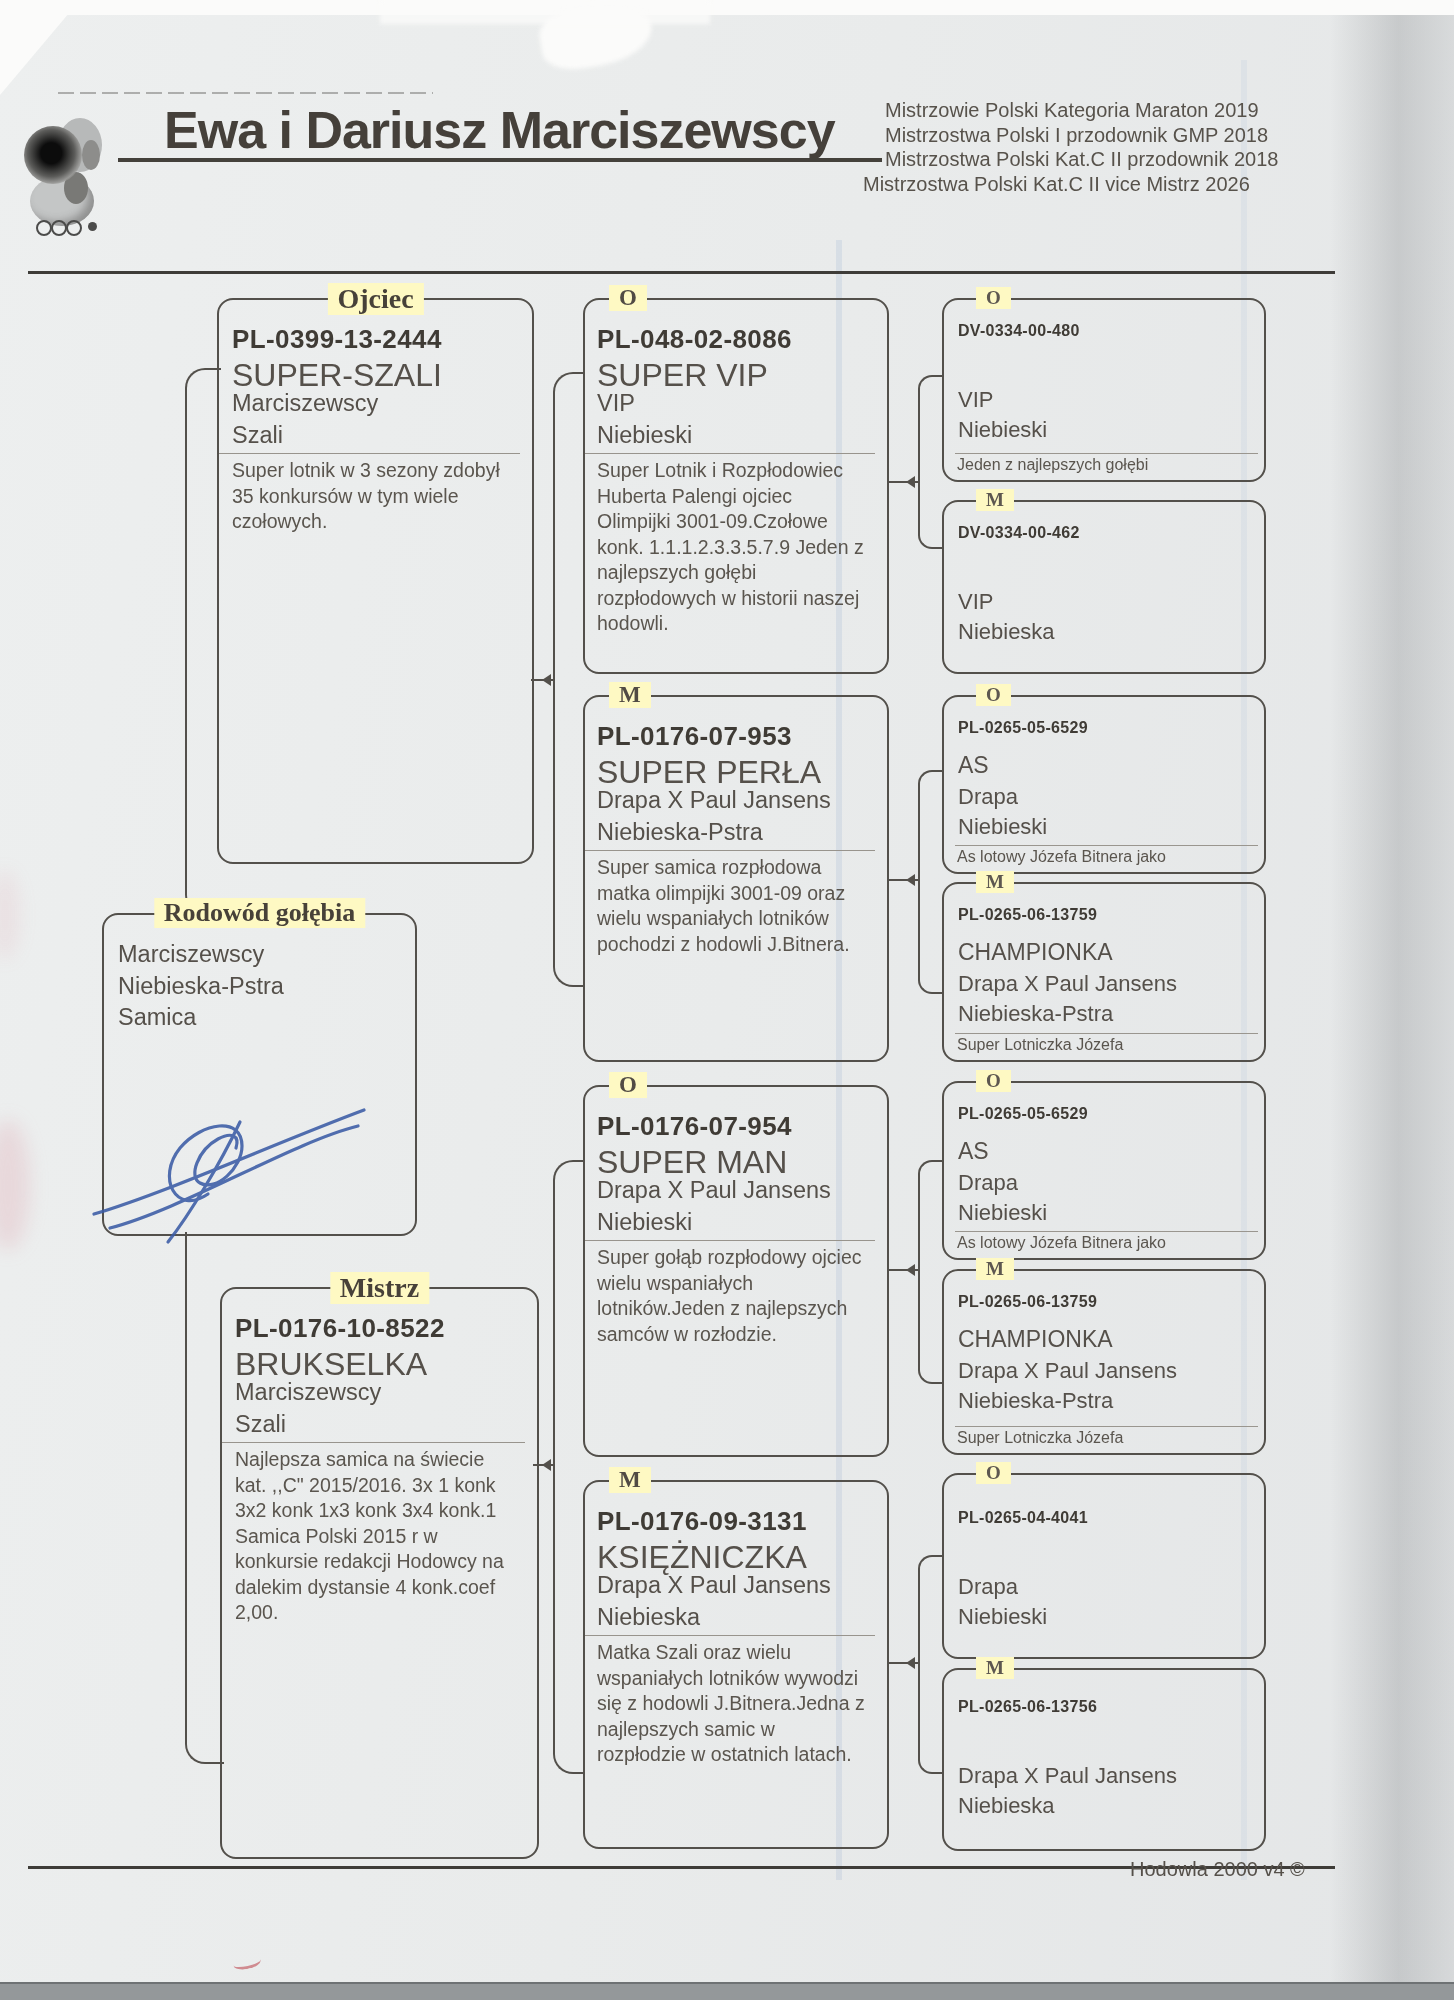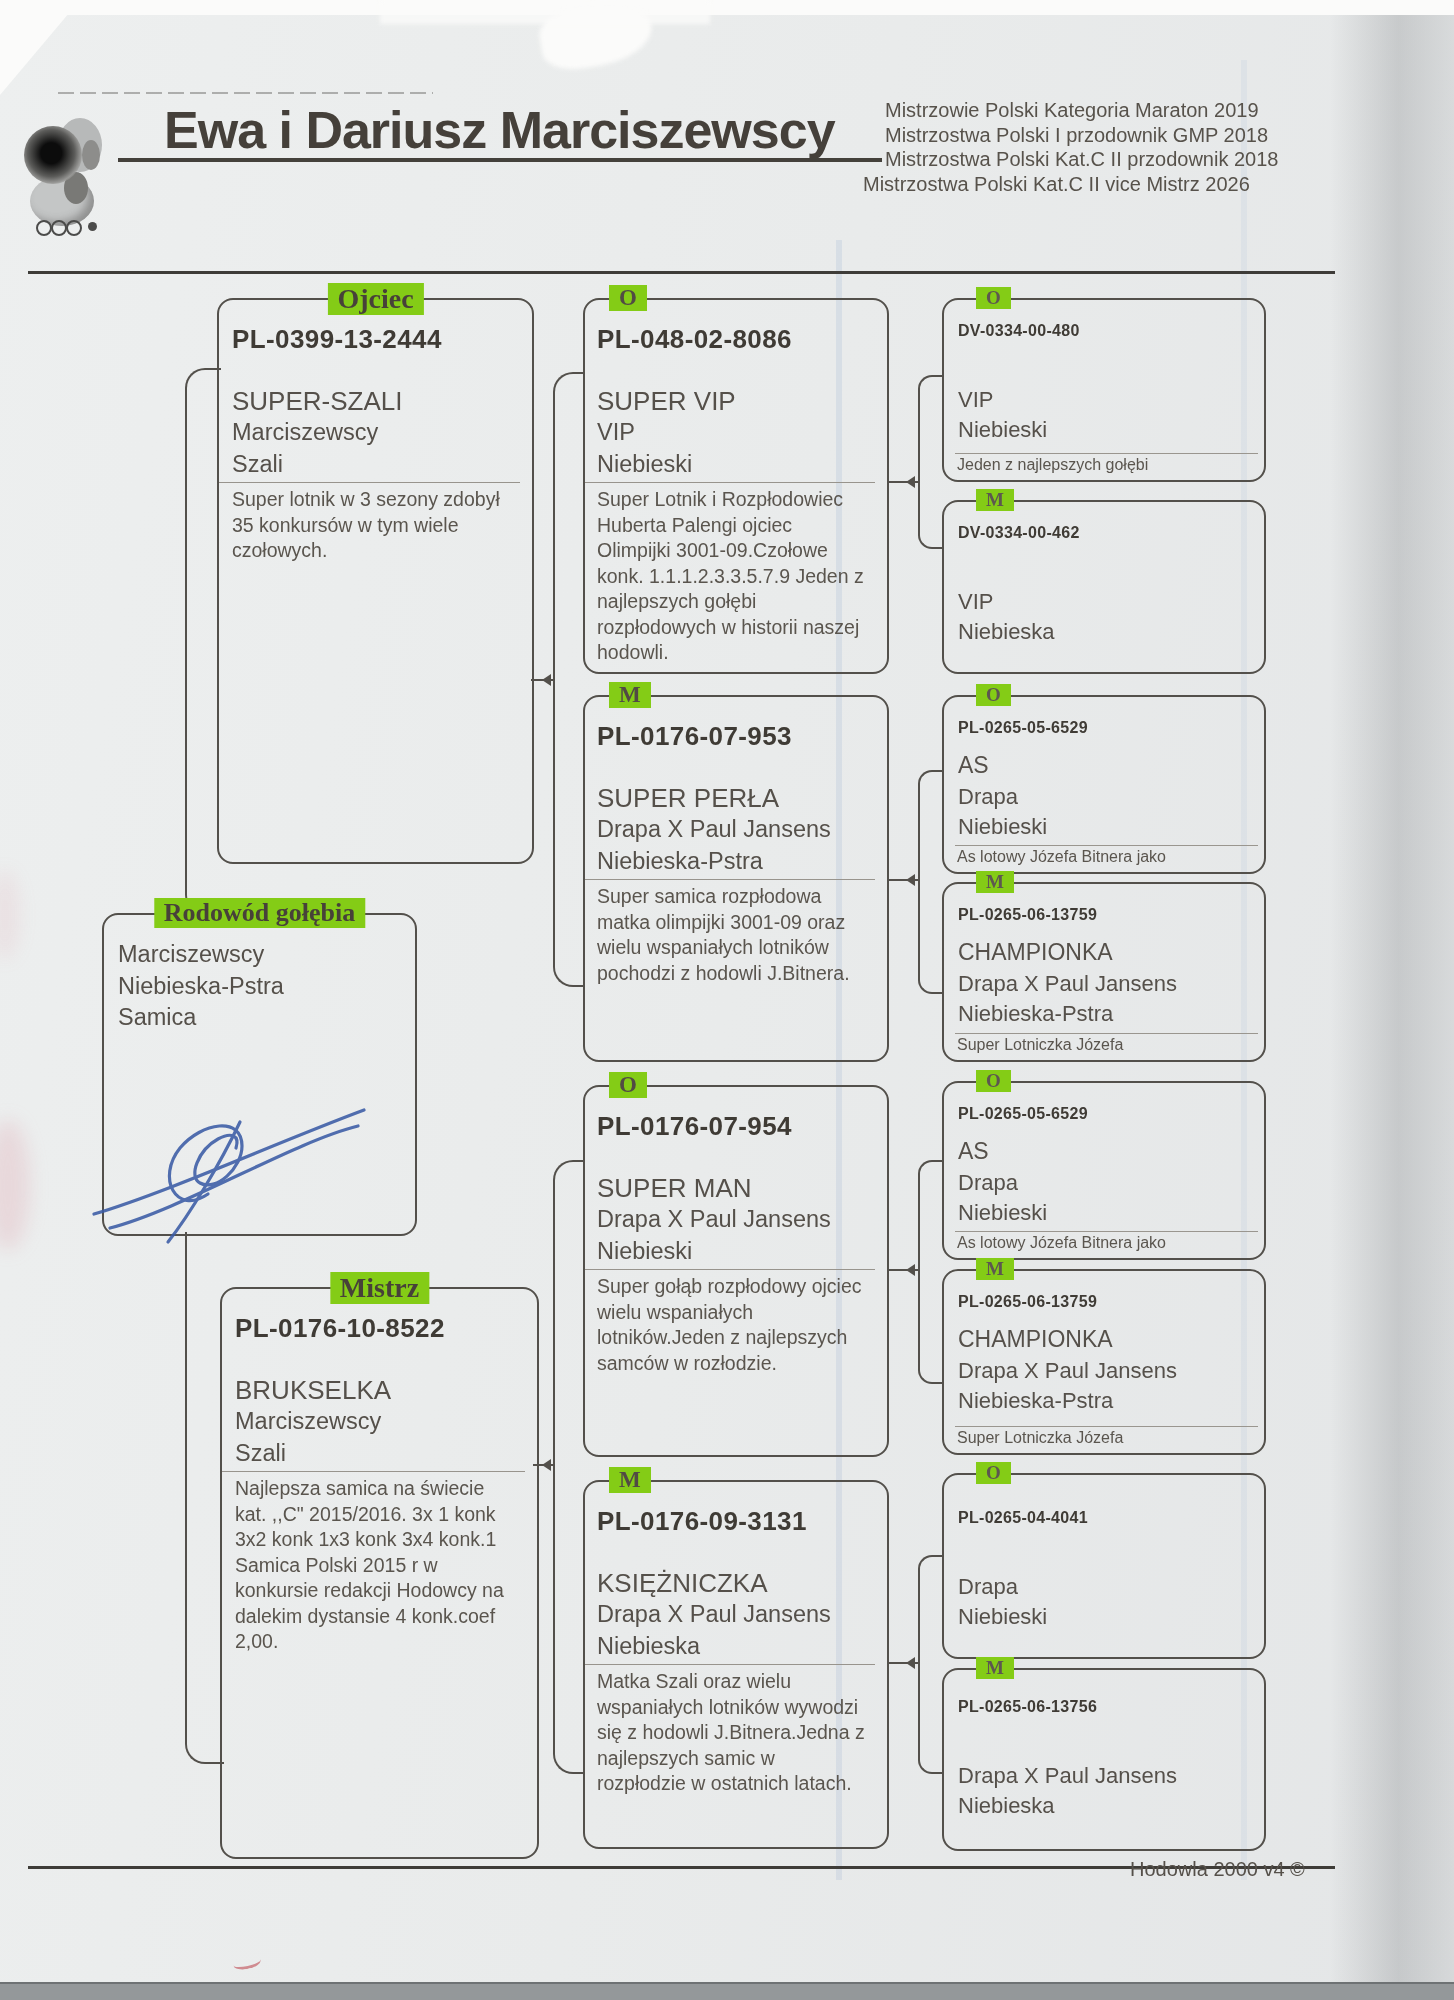--- a/index.html
+++ b/index.html
@@ -12,28 +12,28 @@
   
   .title{font-weight:bold;font-size:52px;letter-spacing:-1px;color:#45403a;white-space:nowrap;}
   .title-underline{border-bottom:4px solid #44413b;}
   .ach{font-size:20px;line-height:24.5px;color:#57524b;white-space:nowrap;}
   .ach .l4{margin-left:-22px;}
   .hrule{height:3px;background:#3e3c38;}
   .topline{height:2px;opacity:.65;
     background:repeating-linear-gradient(to right,#8b8b89 0 16px,transparent 16px 22px);}
   
   .box{position:absolute;border:2.5px solid #53504b;border-radius:16px;}
-  .chip{position:absolute;background:#84cc16;padding:0 10px;
+  .chip{position:absolute;background:#fef9c3;padding:0 10px;
     font-family:"Liberation Serif",serif;font-weight:bold;color:#474139;white-space:nowrap;}
   .chip.big{top:-17px;left:50%;transform:translateX(-50%);font-size:28px;}
   .chip.mid{top:-15px;left:24px;font-size:23px;color:#514b44;}
   .chip.tiny{top:-13px;left:32px;font-size:19px;color:#5d5750;}
   .bc{padding:24px 10px 0 13px;}
   .ring{font-size:26px;font-weight:bold;letter-spacing:.4px;height:33px;color:#3f3b35;white-space:nowrap;}
-  .name{font-size:26px;height:33px;white-space:nowrap;margin-top:29px;}
+  .name{font-size:32px;height:33px;white-space:nowrap;}
   .ln{font-size:23.5px;height:31.5px;white-space:nowrap;}
   .sep{border-top:1.5px solid #98948d;margin:0 2px 4px -13px;}
   .desc{font-size:19.5px;line-height:25.5px;color:#5a554e;padding-right:16px;}
   
   .bc-subj{padding:26px 10px 0 14px;}
   .bc-subj .ring{height:63px;}
   
   .bc-r{padding:22px 6px 0 14px;}
   .ring-s{font-size:16px;font-weight:bold;letter-spacing:.3px;height:33px;color:#3f3b35;white-space:nowrap;}
   .name-s{font-size:23px;height:32px;white-space:nowrap;}

